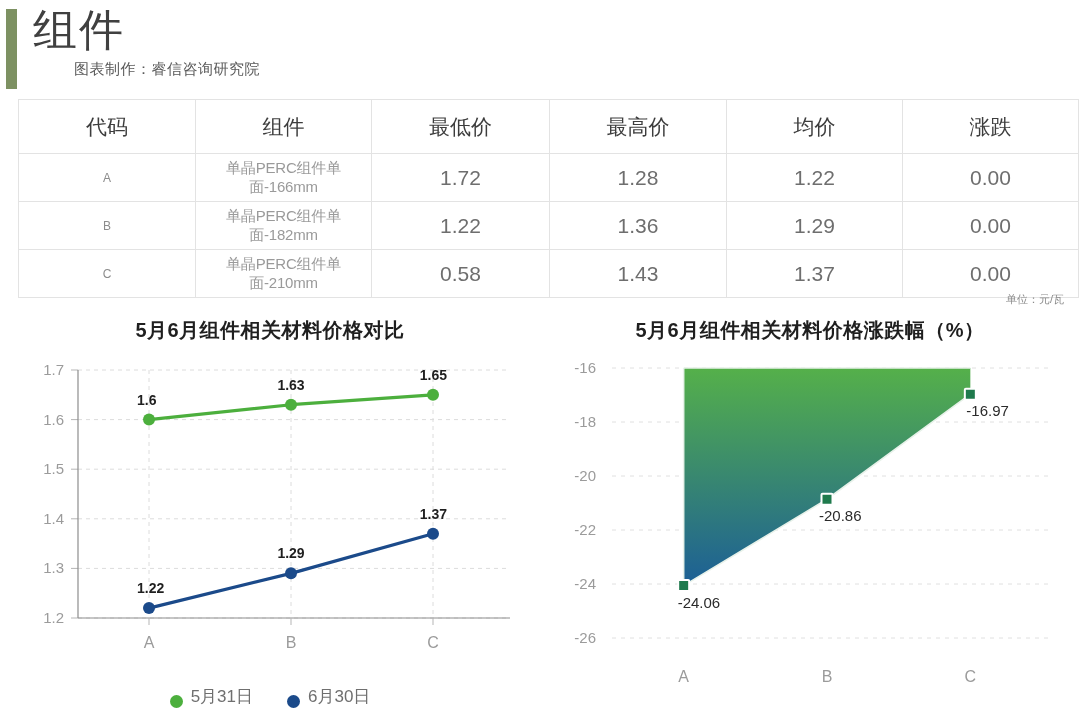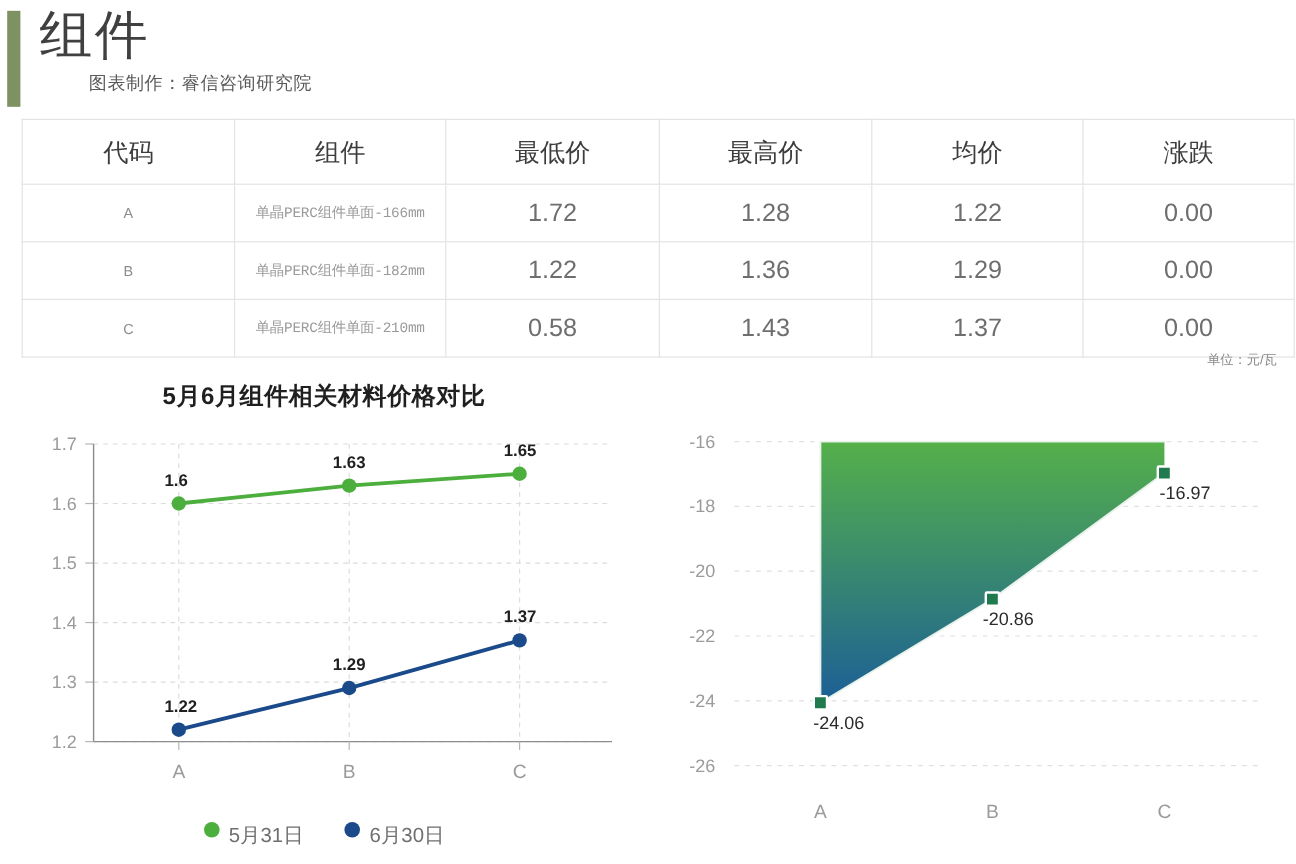--- a/index.html
+++ b/index.html
@@ -75,24 +75,23 @@
   .col-min    { width: 178px; }
   .col-max    { width: 177px; }
   .col-avg    { width: 176px; }
   .col-chg    { width: 176px; }
 
   .cell-code {
     font-size: 12px;
     color: #8c8c8c;
   }
   .cell-name {
-    font-size: 12px;
+    font-size: 15px;
     color: #9a9a9a;
     letter-spacing: -0.2px;
-    font-family: Liberation Mono, monospace;
   }
   .cell-num {
     font-size: 21px;
     color: #6e6e6e;
     font-weight: 300;
   }
 
   .unit-label {
     position: absolute;
     right: 16px; top: 292px;
@@ -130,21 +129,21 @@
     position: absolute;
     bottom: 12px;
     width: 100%;
     display: flex;
     justify-content: center;
     gap: 34px;
     align-items: center;
   }
   .legend-item {
     display: flex;
-    align-items: flex-start;
+    align-items: flex-end;
     gap: 8px;
     font-size: 17px;
     color: #6f6f6f;
   }
   .legend-dot {
     width: 13px; height: 13px;
     border-radius: 50%;
     display: inline-block;
   }
 
@@ -264,20 +263,21 @@
       <span>5月31日</span>
     </div>
     <div class="legend-item">
       <span class="legend-dot" id="dot-jun" style="background: rgb(27, 74, 138);"></span>
       <span>6月30日</span>
     </div>
   </div>
 </div>
 
 <div class="chart-panel chart-right">
+  <div class="chart-title">5月6月组件相关材料价格涨跌幅（%）</div>
   <svg class="chart-svg" id="svg-right" width="540" height="360">
       <defs>
         <linearGradient id="areaGrad" x1="0" y1="0" x2="0" y2="1">
           <stop offset="0%" stop-color="#55b04a"></stop>
           <stop offset="100%" stop-color="#1c5f96"></stop>
         </linearGradient>
       </defs>
       <line x1="72" y1="18" x2="510" y2="18" stroke="#e0e0e0" stroke-width="1" stroke-dasharray="4 5"></line>
       <text x="56" y="23" text-anchor="end" class="axis-text">-16</text>
       <line x1="72" y1="72" x2="510" y2="72" stroke="#e0e0e0" stroke-width="1" stroke-dasharray="4 5"></line>

